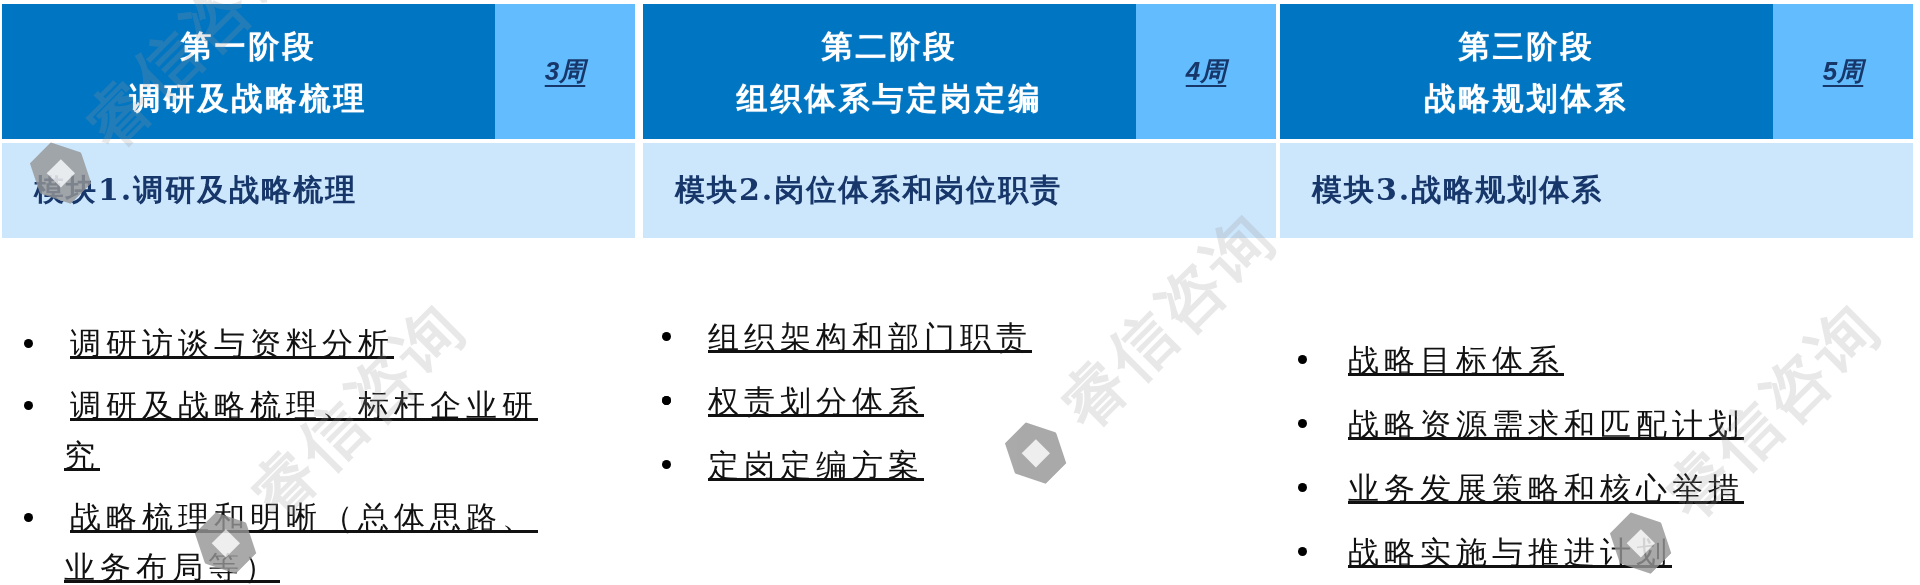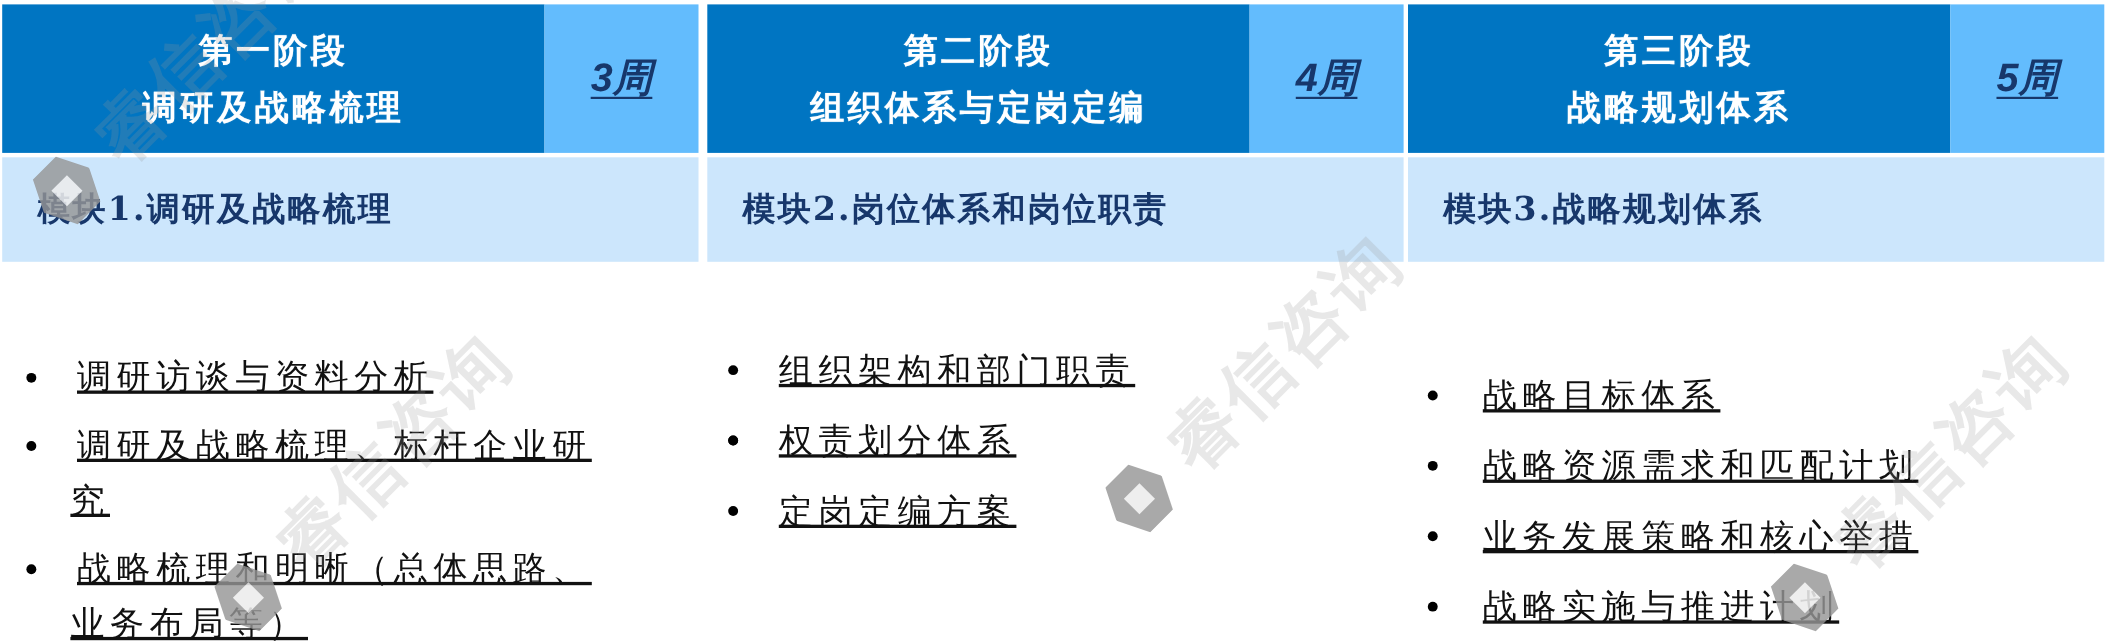--- a/index.html
+++ b/index.html
@@ -54,21 +54,21 @@
       background: #63bcfd;
       display: flex;
       align-items: center;
       justify-content: center;
     }
     .duration-text {
       color: #17376b;
       font-family: "Liberation Sans", "DejaVu Sans", sans-serif;
       font-weight: bold;
       font-style: italic;
-      font-size: 36px;
+      font-size: 26px;
       text-decoration: underline;
       text-underline-offset: 5px;
       text-decoration-thickness: 2px;
     }
     .module-band {
       position: absolute;
       left: 0;
       top: 139px;
       width: 633px;
       height: 95px;

